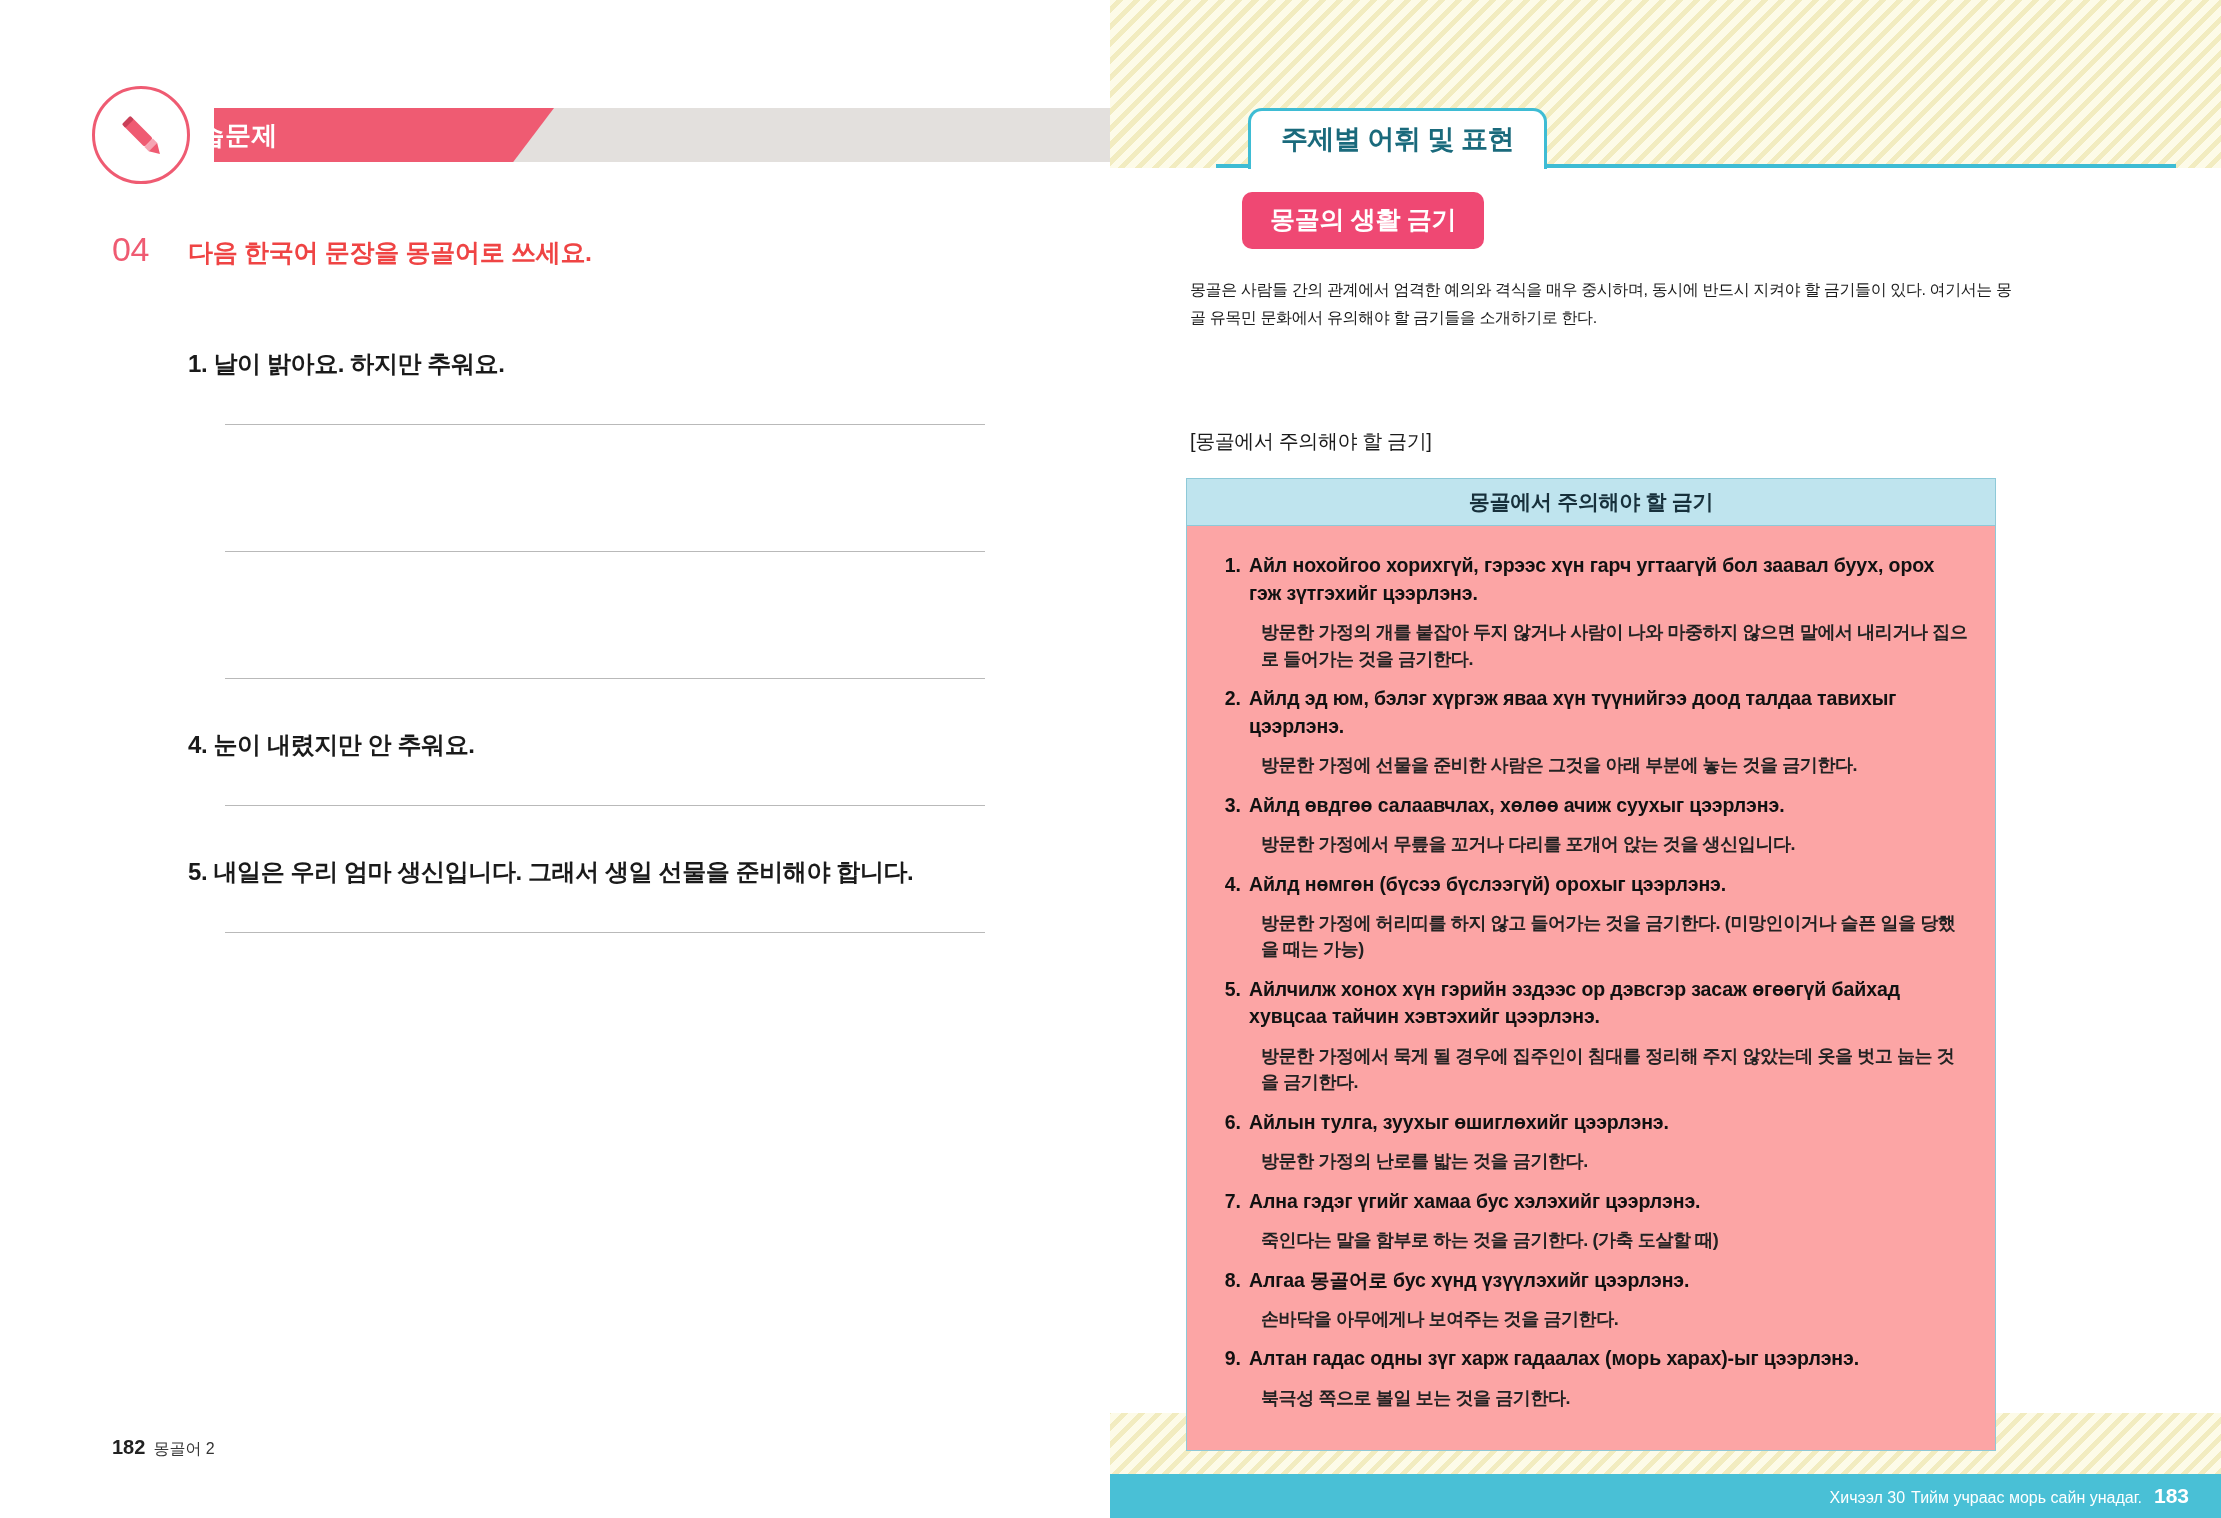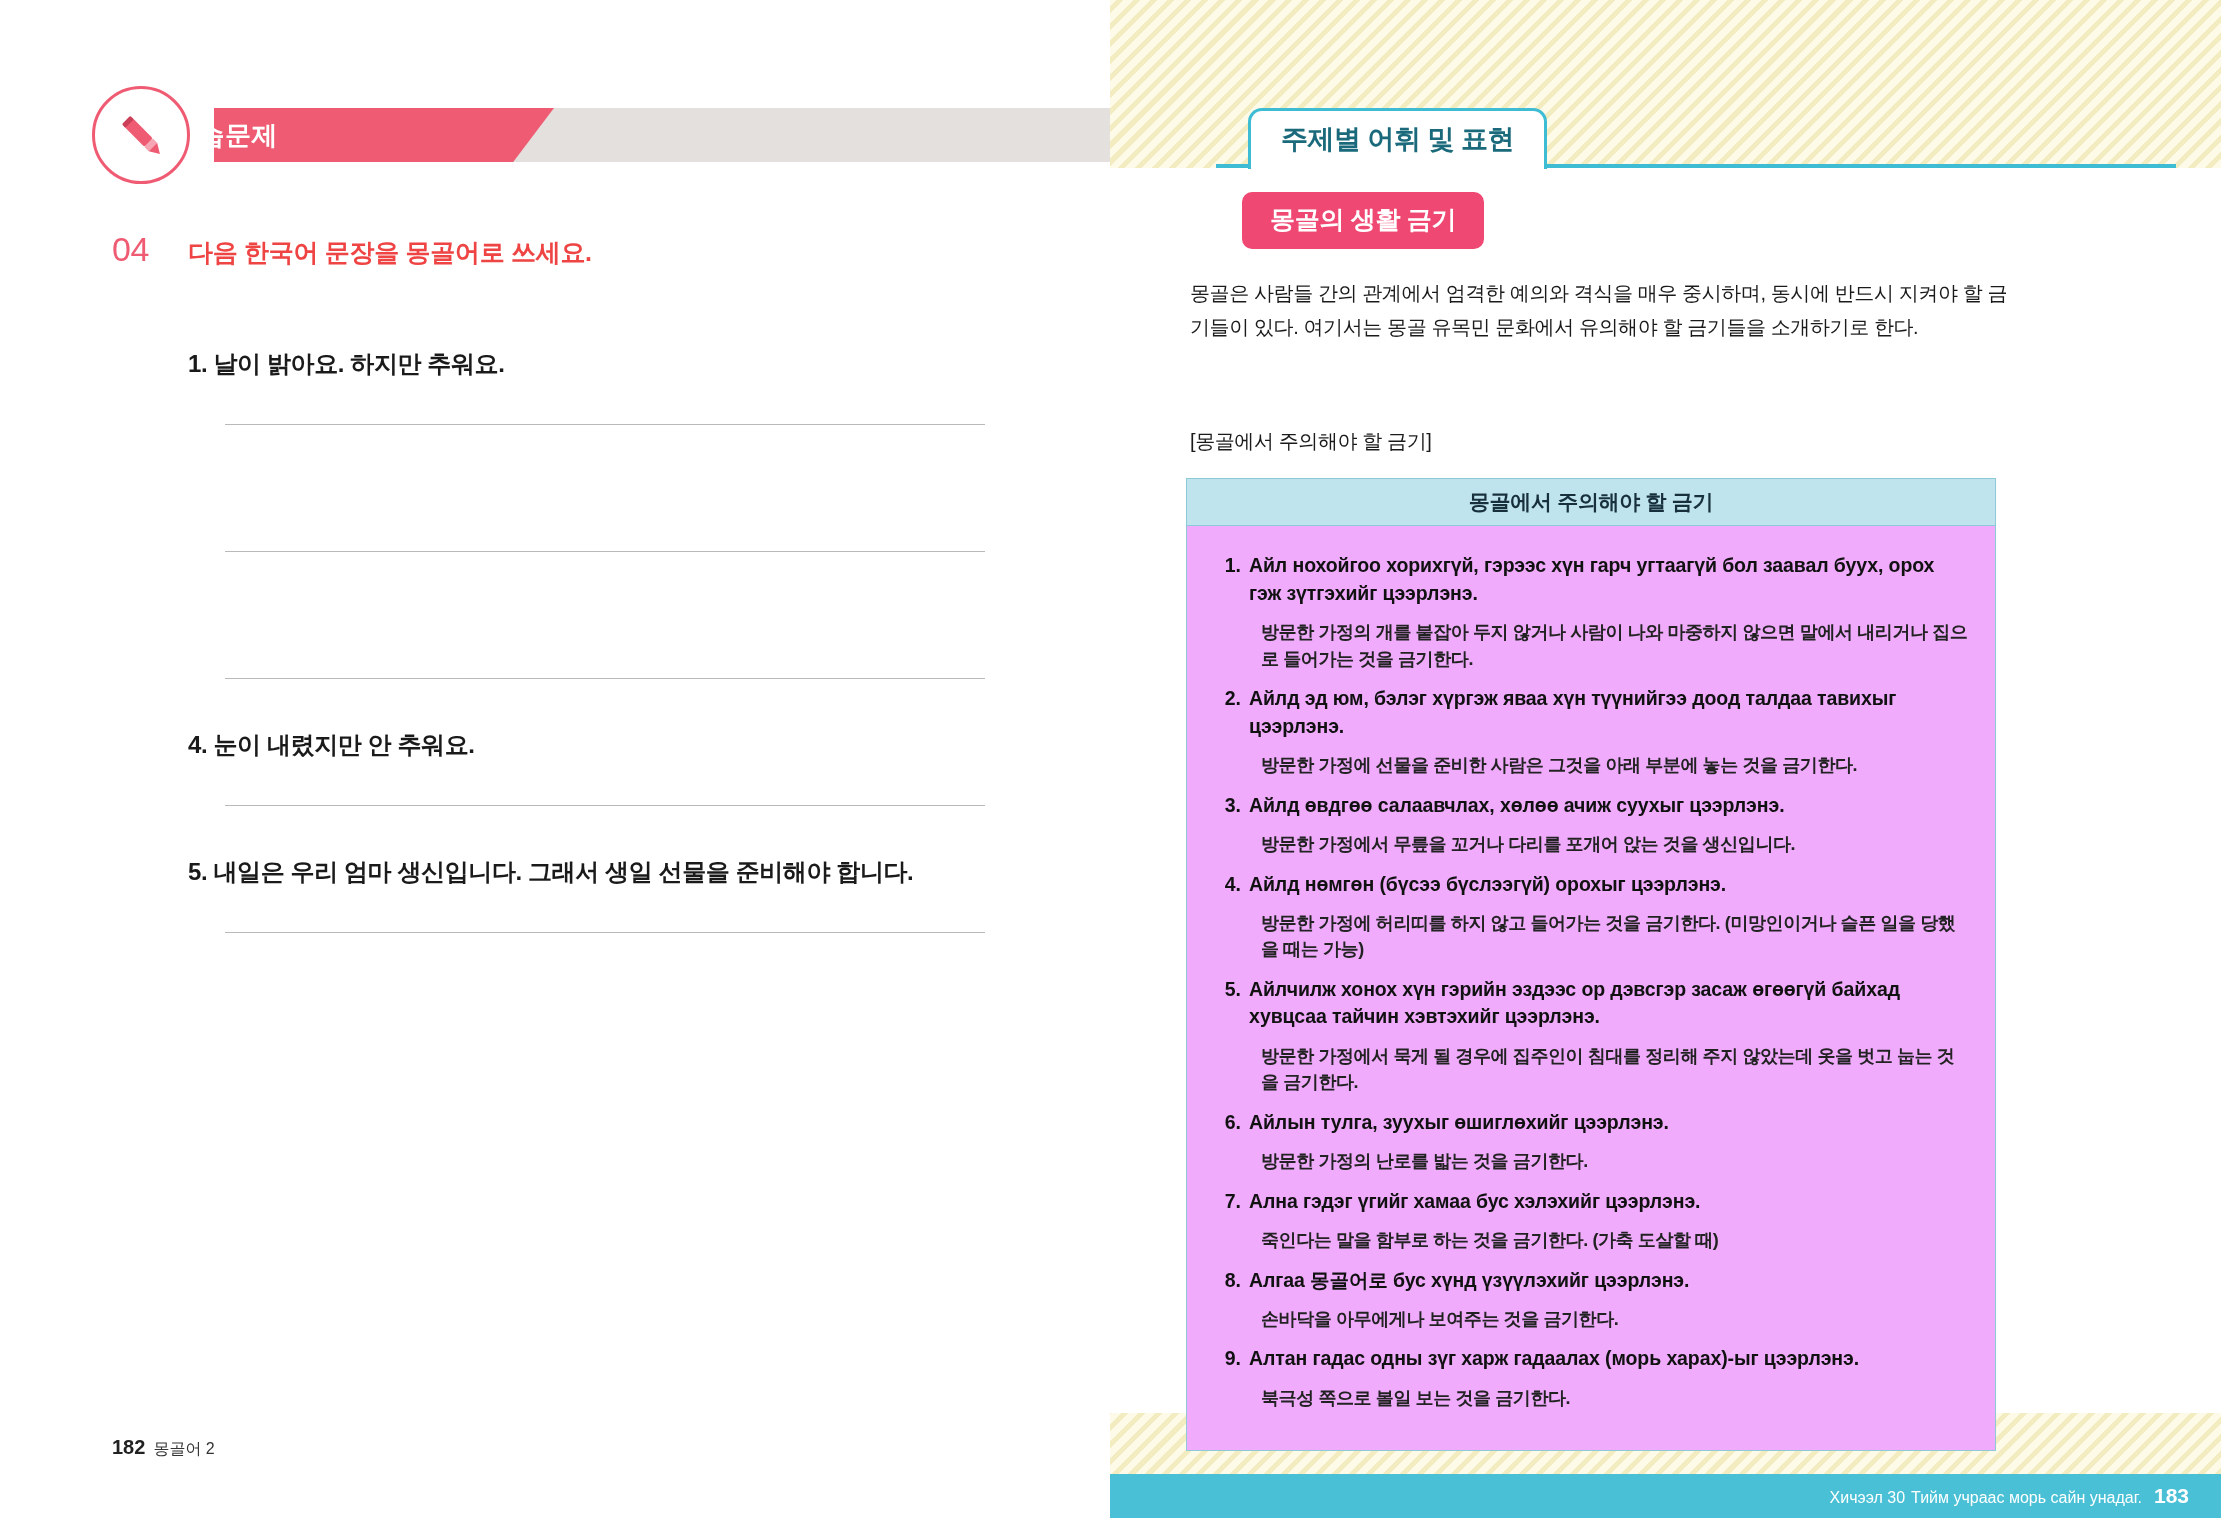--- a/index.html
+++ b/index.html
@@ -240,42 +240,42 @@
     padding: 11px 28px 13px 28px;
     border-radius: 10px;
     letter-spacing: -0.3px;
   }
 
   .intro {
     position: absolute;
     top: 276px;
     left: 1190px;
     width: 835px;
-    font-size: 20px;
+    font-size: 16px;
     line-height: 1.72;
     color: #1a1a1a;
     letter-spacing: -0.4px;
   }
   .bracket-line {
     position: absolute;
     top: 428px;
     left: 1190px;
     font-size: 20px;
     color: #1a1a1a;
     letter-spacing: -0.4px;
   }
 
   .taboo-box {
     position: absolute;
     top: 478px;
     left: 1186px;
     width: 810px;
     border: 1px solid #8ec9d8;
     box-sizing: border-box;
-    background: #f0abfc;
+    background: #fca5a5;
   }
   .taboo-title {
     height: 46px;
     line-height: 46px;
     text-align: center;
     background: #bfe4ee;
     font-size: 21px;
     font-weight: bold;
     color: #17303b;
     border-bottom: 1px solid #8ec9d8;

